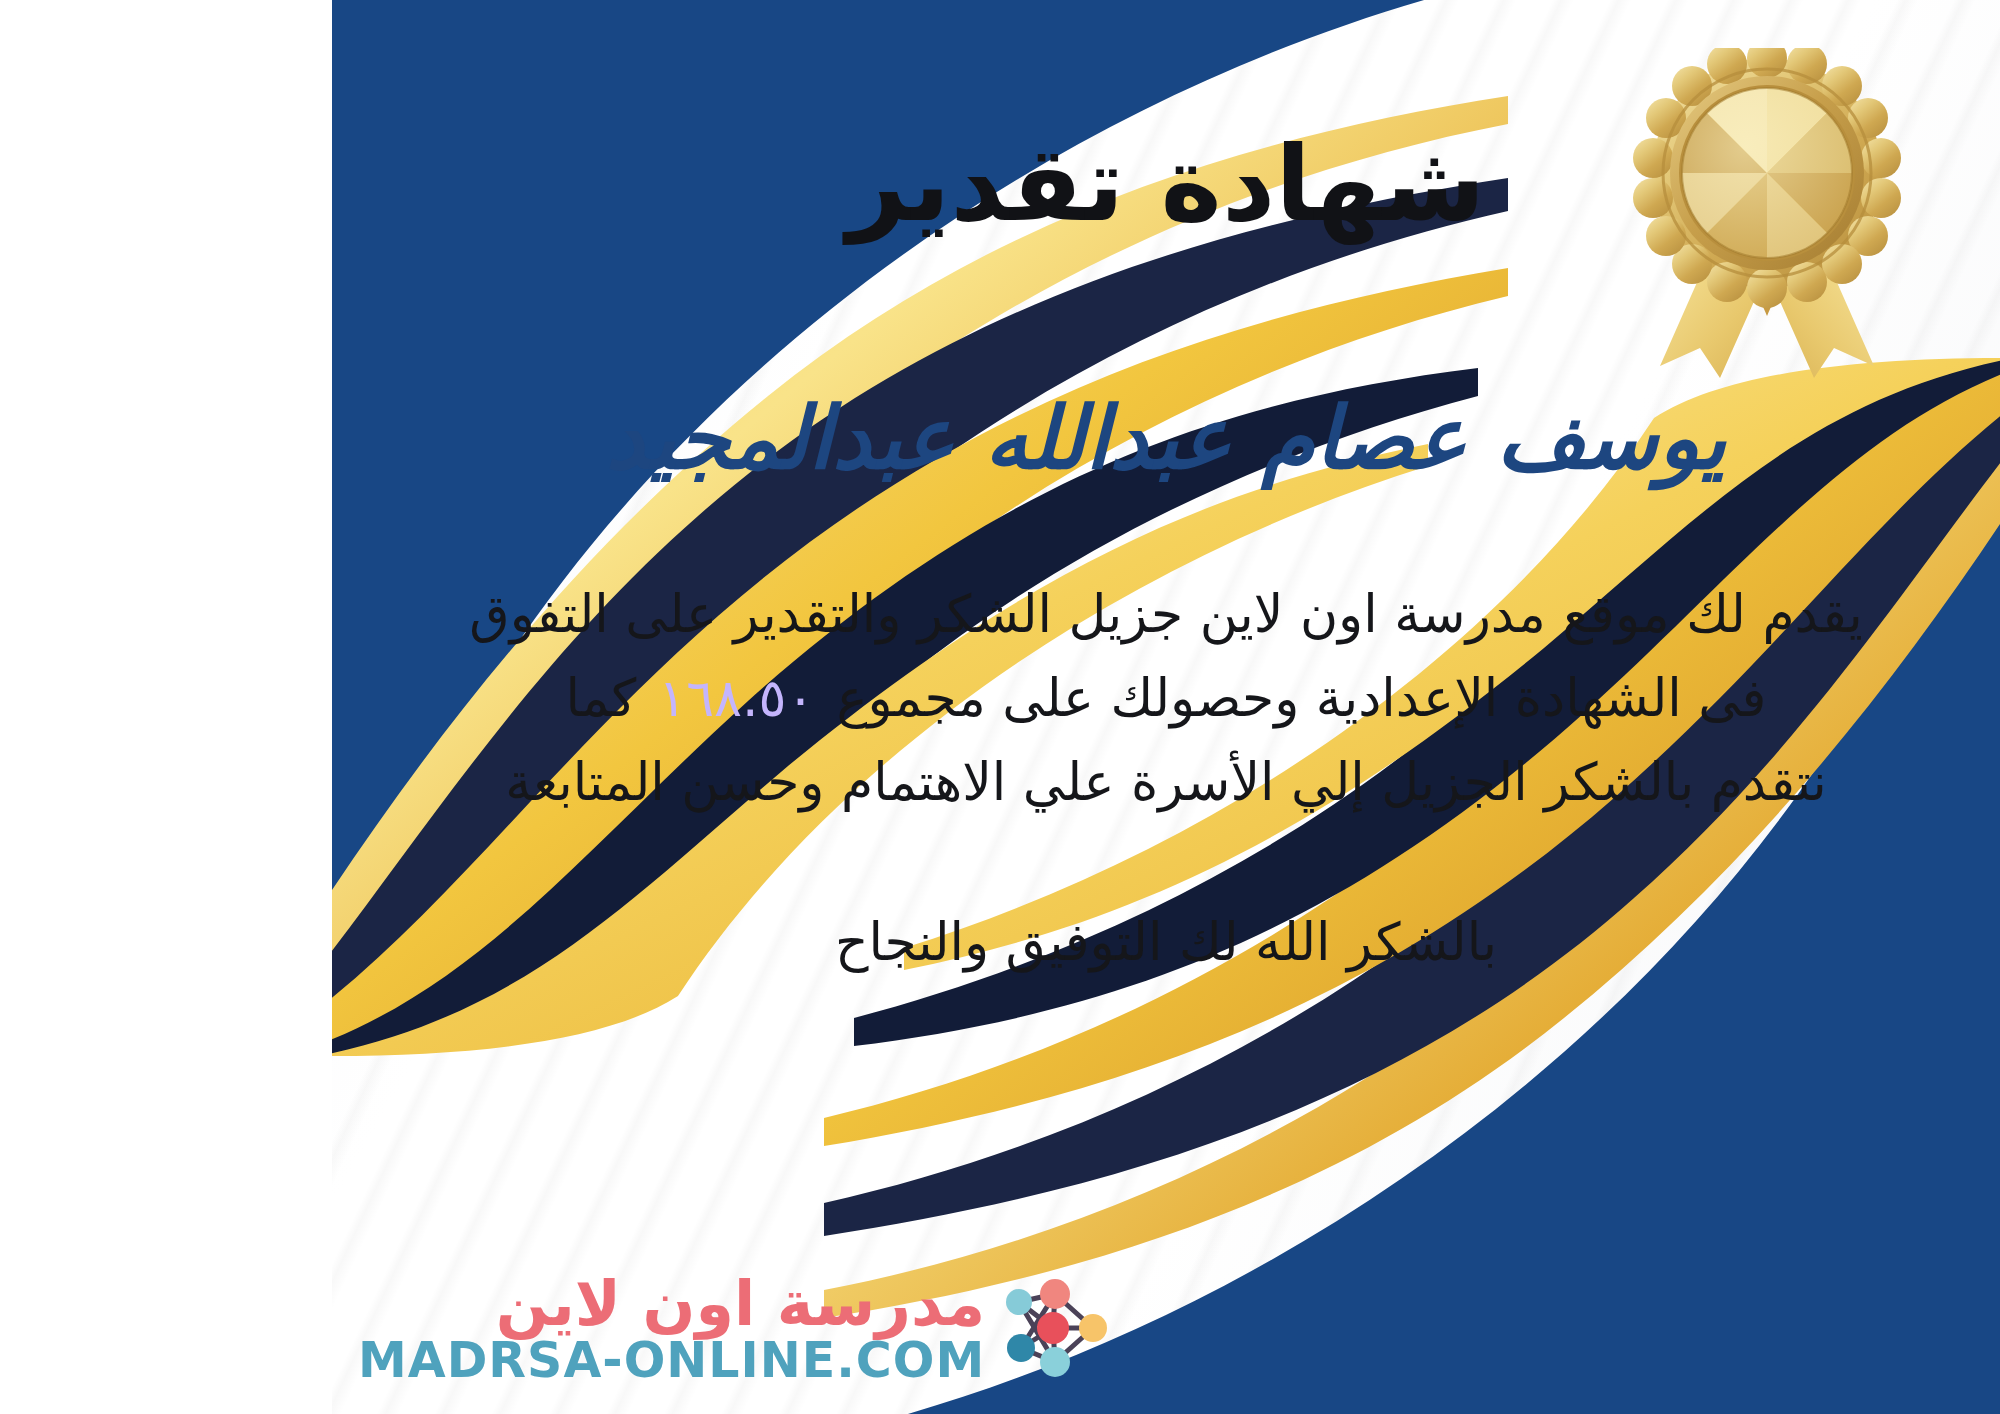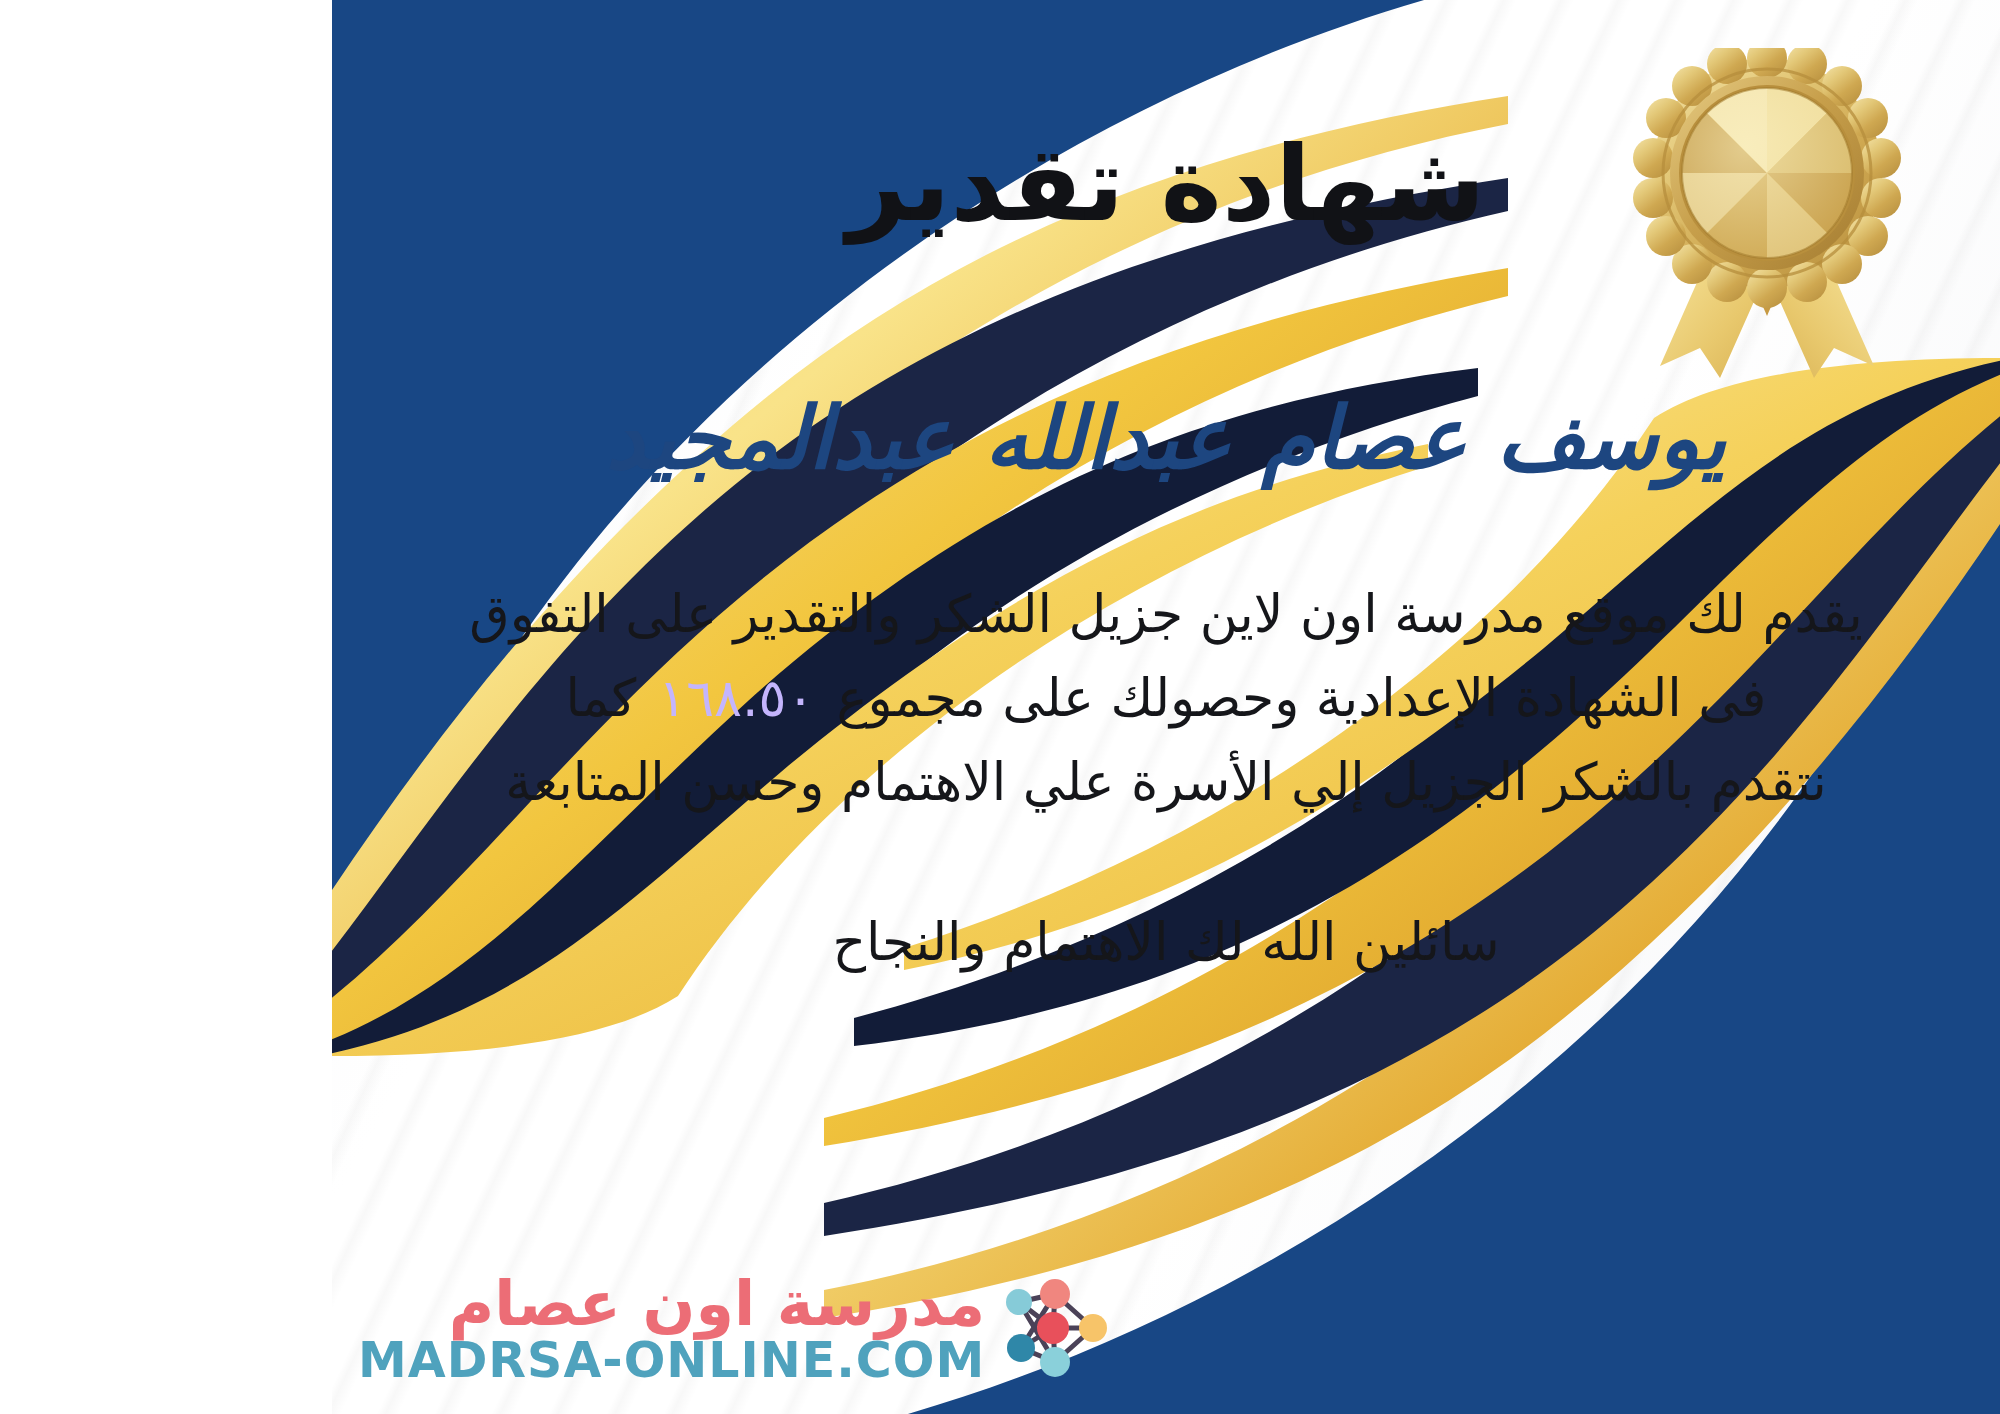--- a/index.html
+++ b/index.html
@@ -320,21 +320,21 @@
     <div class="body-block">
       <div class="body-line">يقدم لك موقع مدرسة اون لاين جزيل الشكر  والتقدير على التفوق</div>
 
       <div class="body-line">
         <span>فى الشهادة الإعدادية وحصولك على مجموع</span><span class="score">١٦٨.٥٠</span><span>كما</span>
       </div>
 
       <div class="body-line">نتقدم  بالشكر الجزيل إلي الأسرة علي الاهتمام وحسن المتابعة</div>
     </div>
 
-    <div class="closing">سائلين الله لك الاهتمام  والنجاح</div>
+    <div class="closing">بالشكر الله لك التوفيق  والنجاح</div>
   </div>
 
   <div class="brand">
     <div class="brand-icon">
       <svg viewBox="0 0 126 126" aria-hidden="true">
         <g stroke="#4b4258" stroke-width="5" stroke-linecap="round">
           <line x1="26" y1="36" x2="62" y2="28"></line>
           <line x1="26" y1="36" x2="60" y2="62"></line>
           <line x1="26" y1="36" x2="62" y2="96"></line>
           <line x1="62" y1="28" x2="60" y2="62"></line>
@@ -348,18 +348,18 @@
         </g>
         <circle cx="62" cy="28" r="15" fill="#f0867f"></circle>
         <circle cx="26" cy="36" r="13" fill="#86cbd8"></circle>
         <circle cx="60" cy="62" r="16" fill="#e8505b"></circle>
         <circle cx="100" cy="62" r="14" fill="#f7c469"></circle>
         <circle cx="28" cy="82" r="14" fill="#2f87a8"></circle>
         <circle cx="62" cy="96" r="15" fill="#8ad0da"></circle>
       </svg>
     </div>
     <div class="brand-text">
-      <div class="brand-ar">مدرسة اون عصام</div>
+      <div class="brand-ar">مدرسة اون لاين</div>
       <div class="brand-url">MADRSA-ONLINE.COM</div>
     </div>
   </div>
 
 </div>
 
 </body></html>

